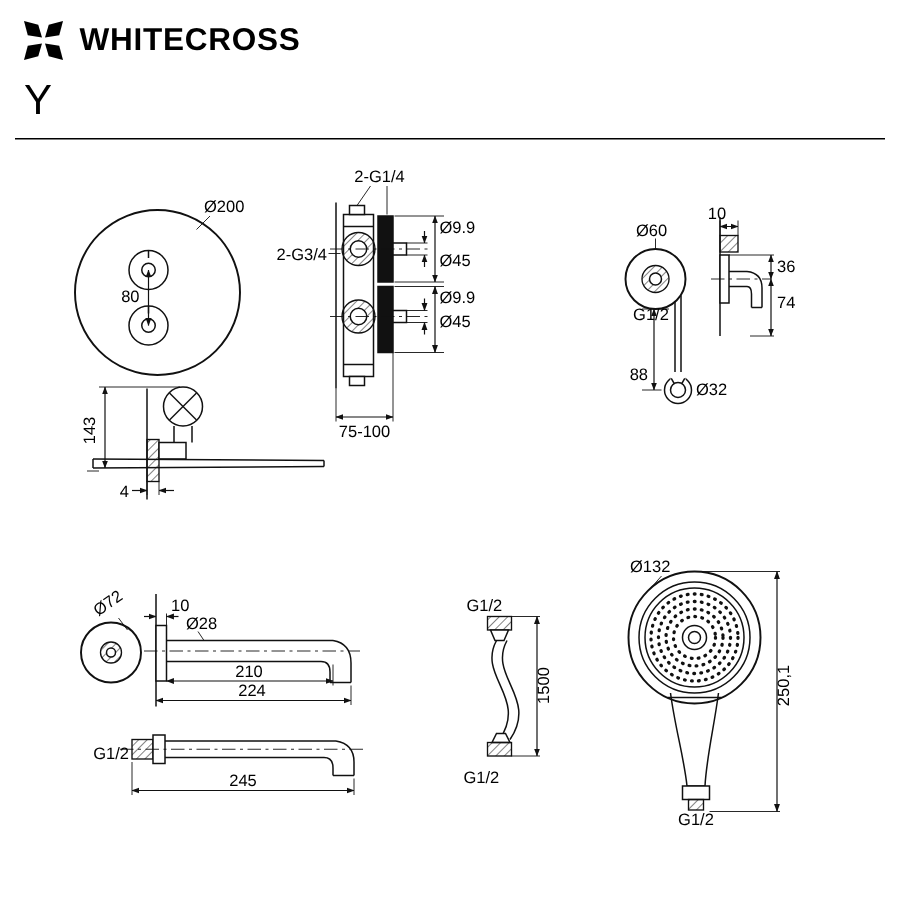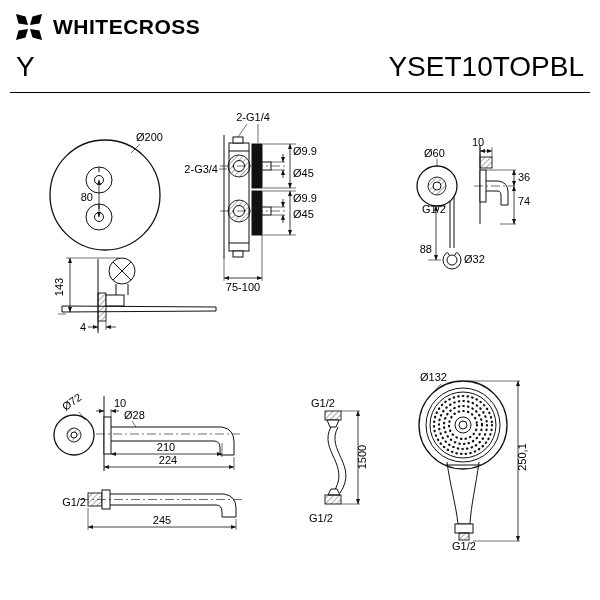--- a/index.html
+++ b/index.html
@@ -30,21 +30,20 @@
     <svg width="30" height="30" viewBox="0 0 30 30">
       <polygon points="14,13 4.5,11.5 2,2 11.5,4.5" fill="#000"></polygon>
       <polygon points="16,13 18.5,4.5 28,2 25.5,11.5" fill="#000"></polygon>
       <polygon points="16,17 25.5,18.5 28,28 18.5,25.5" fill="#000"></polygon>
       <polygon points="14,17 11.5,25.5 2,28 4.5,18.5" fill="#000"></polygon>
     </svg>
     <span class="brand">WHITECROSS</span>
   </div>
   <div class="model-row">
     <span class="series">Y</span>
-    <span class="model">YSET10TOPBL</span>
   </div>
   <div class="rule"></div>
 </div>
 
 <svg class="drawing" width="600" height="505" viewBox="0 0 600 505">
   <defs>
     <marker id="arr" viewBox="0 0 10 10" refX="9.5" refY="5" markerWidth="6.5" markerHeight="6.5" orient="auto-start-reverse">
       <path d="M0,1.2 L10,5 L0,8.8 Z" fill="#111"></path>
     </marker>
     <pattern id="hatch" patternUnits="userSpaceOnUse" width="4" height="4" patternTransform="rotate(45)">

